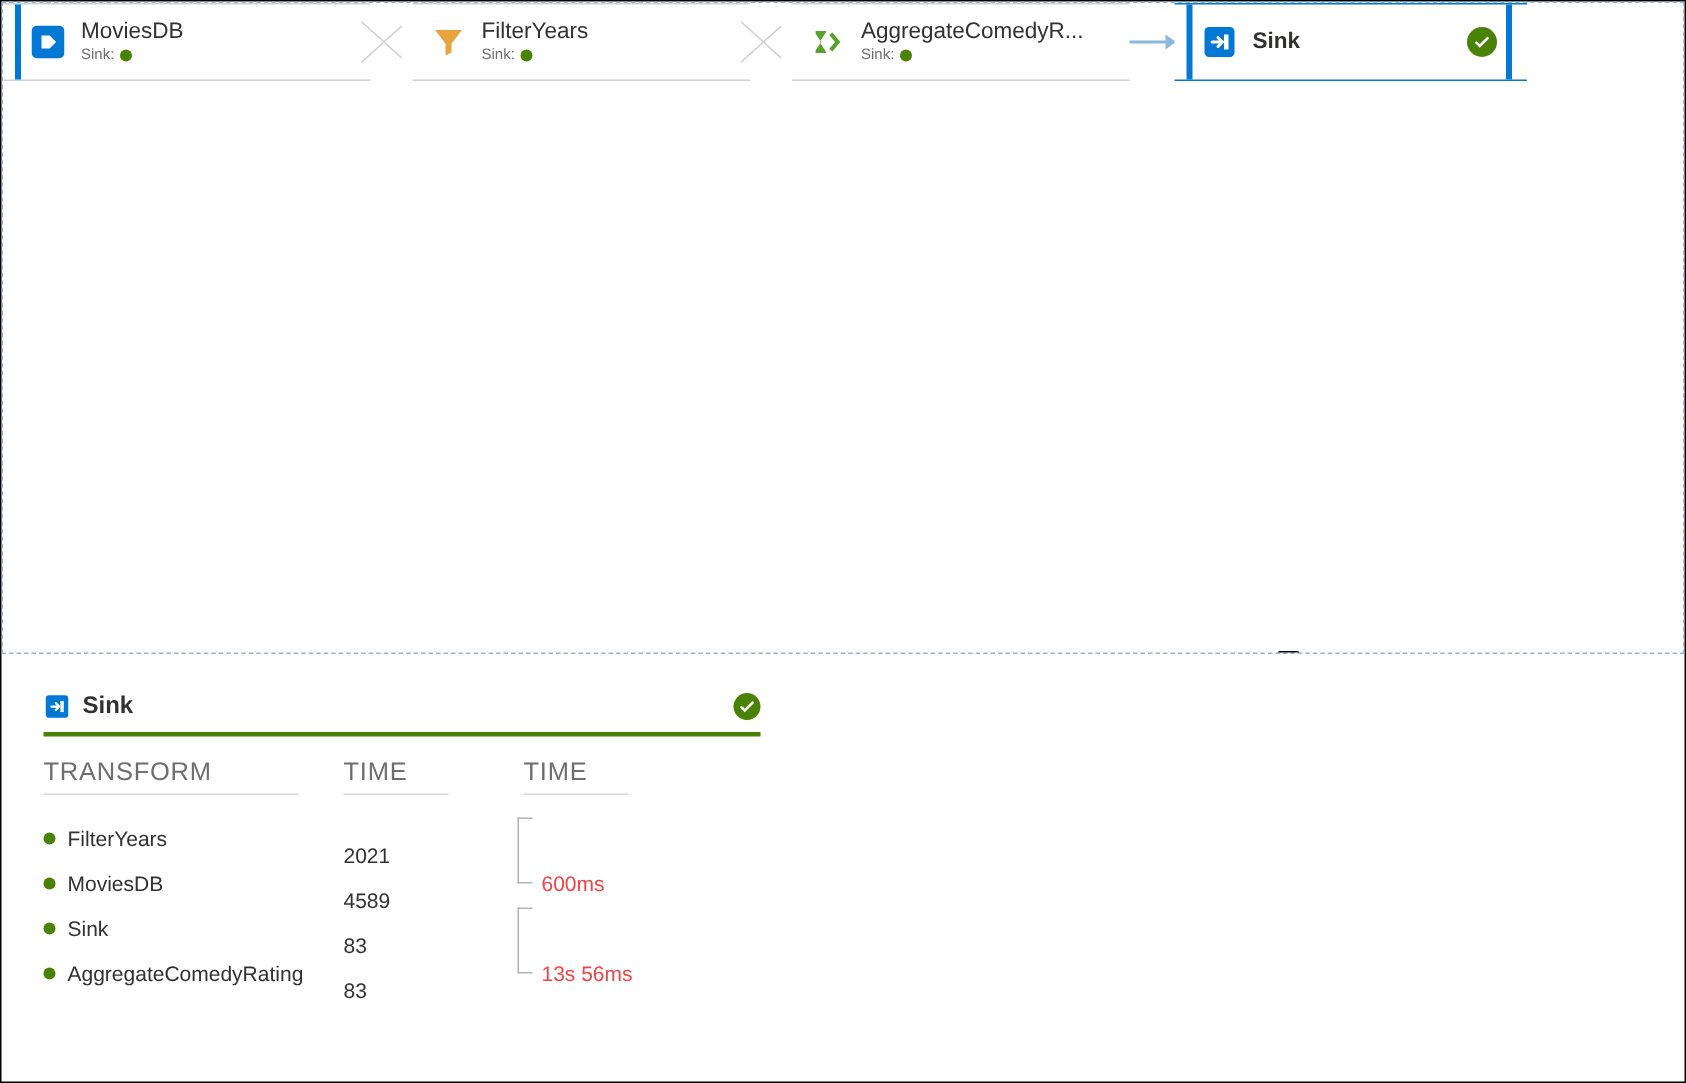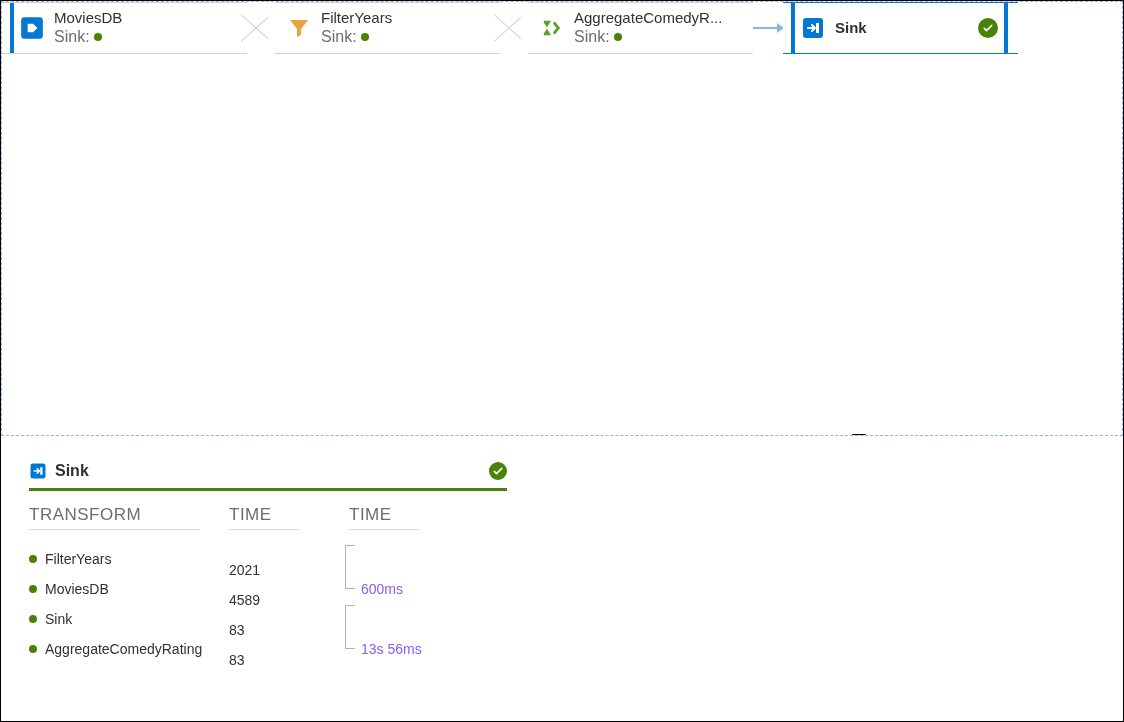--- a/index.html
+++ b/index.html
@@ -57,21 +57,21 @@
     height: 28px;
     display: flex;
     align-items: center;
     justify-content: center;
     margin: 0 8px 0 2px;
     flex: 0 0 28px;
   }
 
   .node-text { display: flex; flex-direction: column; line-height: 1.25; min-width: 0; }
   .node-title { font-size: 15px; font-weight: 400; color: #323130; white-space: nowrap; overflow: hidden; text-overflow: ellipsis; }
-  .node-sub   { font-size: 16px; color: #6e6e6e; display: flex; align-items: center; gap: 4px; }
+  .node-sub   { font-size: 10px; color: #6e6e6e; display: flex; align-items: center; gap: 4px; }
   .dot { width: 8px; height: 8px; border-radius: 50%; background: #498205; display: inline-block; }
 
   .success-badge {
     width: 20px; height: 20px; border-radius: 50%;
     background: #498205; display: flex; align-items: center; justify-content: center;
     margin-left: auto;
   }
   .success-badge svg { width: 12px; height: 12px; }
 
   
@@ -160,21 +160,21 @@
   .rows { margin-top: 10px; }
   .row {
     display: grid;
     grid-template-columns: 200px 120px 140px;
     align-items: center;
     height: 30px;
     font-size: 14px;
   }
   .row .name { display:flex; align-items:center; gap:8px; color:#323130; }
   .row .val  { color:#323130;margin-top:22px; }
-  .row .time { color:#8b5cf6; position:relative; padding-left:12px; }
+  .row .time { color:#ef4444; position:relative; padding-left:12px; }
 
   .bracket {
     position: absolute;
     left: -4px;
     width: 10px;
     border-left: 1px solid #b3b3b3;
     border-top: 1px solid #b3b3b3;
     border-bottom: 1px solid #b3b3b3;
   }
   .bracket.t { top: -14px; height: 44px; }

